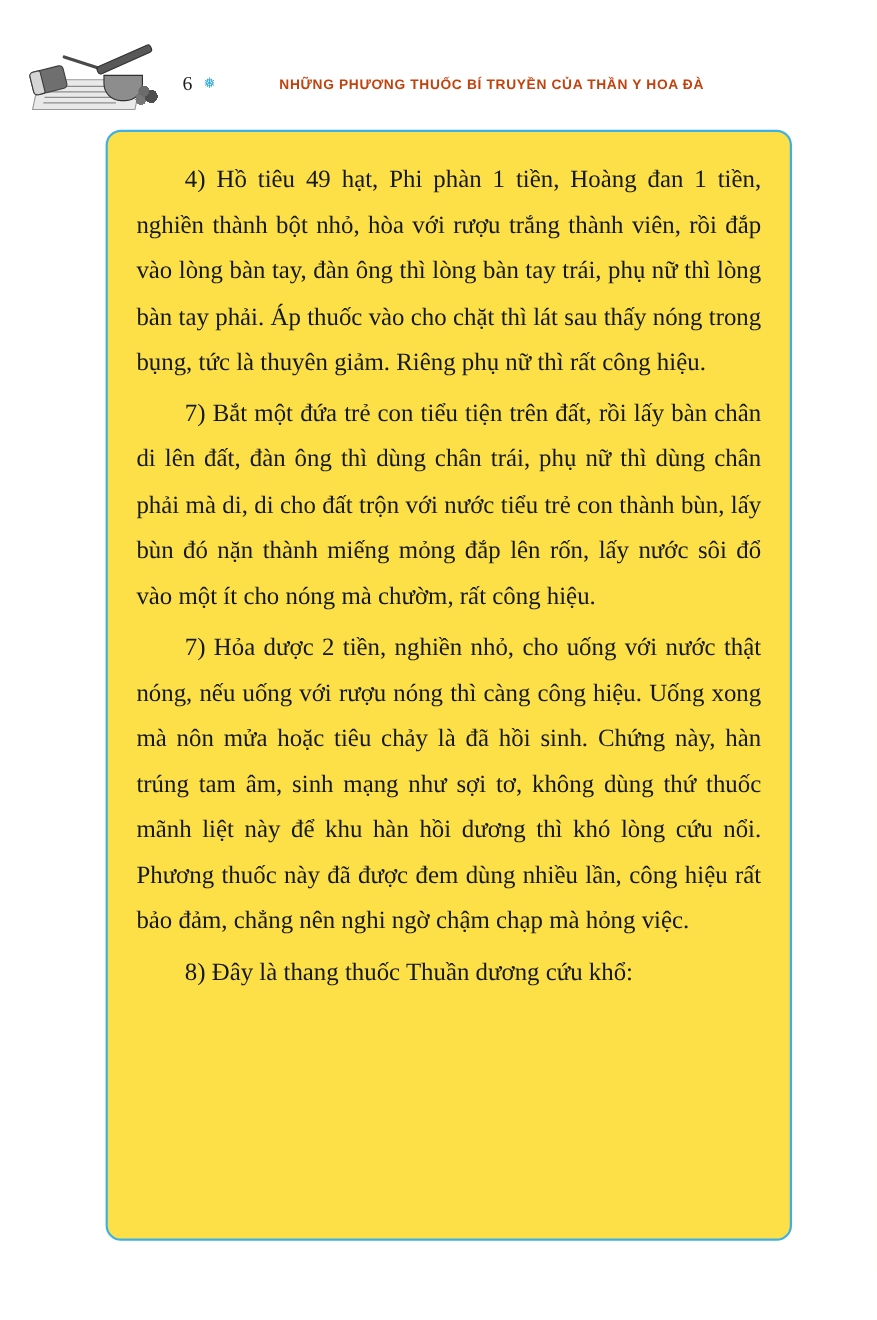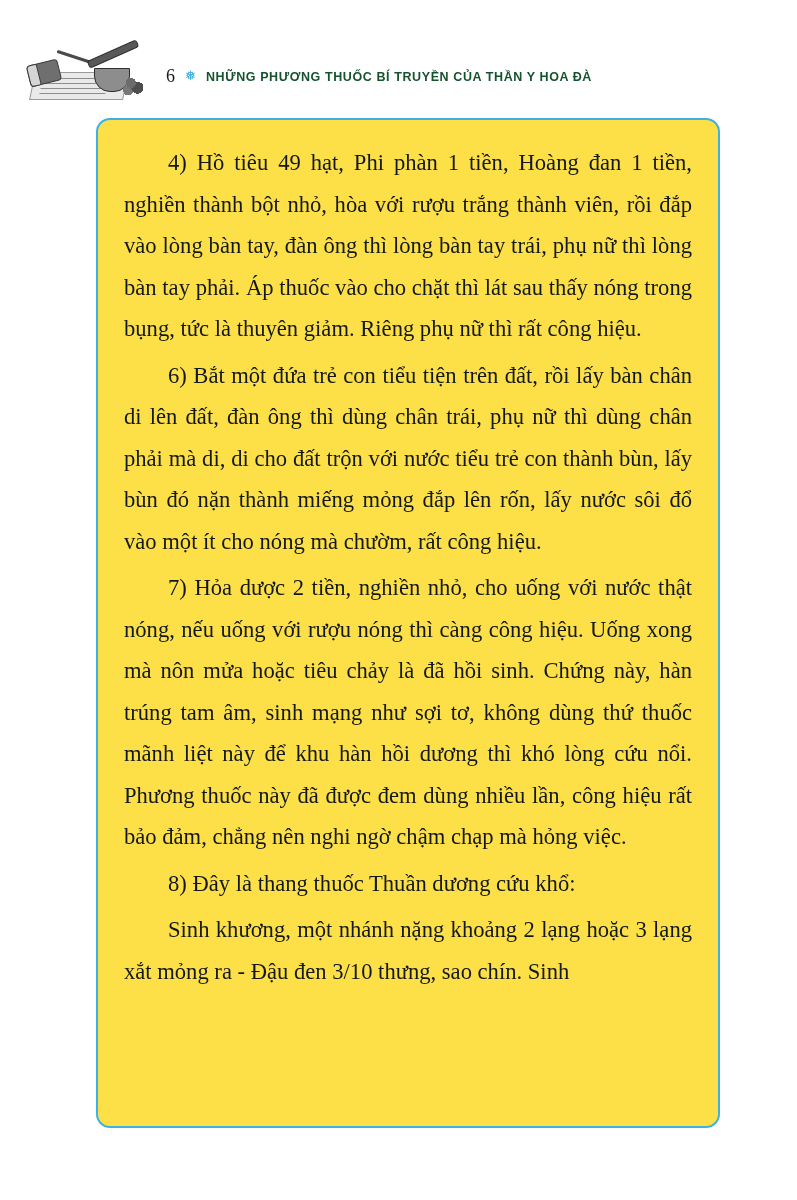--- a/index.html
+++ b/index.html
@@ -60,22 +60,23 @@
     font-size: 13px;
     line-height: 1;
     transform: translateY(-1px);
   }
 
   .header-title {
     font-family: "Liberation Sans", sans-serif;
     font-size: 12.5px;
     letter-spacing: 0.6px;
     font-weight: 700;
-    color: #14532d;
+    color: #c2410c;
     text-transform: uppercase;
+    margin-left: 48px;
   }
 
   
   .content-box {
     position: absolute;
     left: 96px;
     top: 118px;
     width: 624px;
     height: 1010px;
     background: #fde047;
@@ -207,19 +208,18 @@
     <div class="header-line">
       <span class="page-number">6</span>
       <span class="header-bullet">❅</span>
       <span class="header-title">NHỮNG PHƯƠNG THUỐC BÍ TRUYỀN CỦA THẦN Y HOA ĐÀ</span>
     </div>
 
   </div>
 
   <div class="content-box">
     <p class="para">4) Hồ tiêu 49 hạt, Phi phàn 1 tiền, Hoàng đan 1 tiền, nghiền thành bột nhỏ, hòa với rượu trắng thành viên, rồi đắp vào lòng bàn tay, đàn ông thì lòng bàn tay trái, phụ nữ thì lòng bàn tay phải. Áp thuốc vào cho chặt thì lát sau thấy nóng trong bụng, tức là thuyên giảm. Riêng phụ nữ thì rất công hiệu.</p>
-    <p class="para">6) Bắt một đứa trẻ con tiểu tiện trên đất, rồi lấy bàn chân di lên đất, đàn ông thì dùng chân trái, phụ nữ thì dùng chân phải mà di, di cho đất trộn với nước tiểu trẻ con thành bùn, lấy bùn đó nặn thành miếng mỏng đắp lên rốn, lấy nước sôi đổ vào một ít cho nóng mà chườm, rất công hiệu.</p>
+    <p class="para">7) Bắt một đứa trẻ con tiểu tiện trên đất, rồi lấy bàn chân di lên đất, đàn ông thì dùng chân trái, phụ nữ thì dùng chân phải mà di, di cho đất trộn với nước tiểu trẻ con thành bùn, lấy bùn đó nặn thành miếng mỏng đắp lên rốn, lấy nước sôi đổ vào một ít cho nóng mà chườm, rất công hiệu.</p>
     <p class="para">7) Hỏa dược 2 tiền, nghiền nhỏ, cho uống với nước thật nóng, nếu uống với rượu nóng thì càng công hiệu. Uống xong mà nôn mửa hoặc tiêu chảy là đã hồi sinh. Chứng này, hàn trúng tam âm, sinh mạng như sợi tơ, không dùng thứ thuốc mãnh liệt này để khu hàn hồi dương thì khó lòng cứu nổi. Phương thuốc này đã được đem dùng nhiều lần, công hiệu rất bảo đảm,  chẳng nên nghi ngờ chậm chạp mà hỏng việc.</p>
     <p class="para">8) Đây là thang thuốc Thuần dương cứu khổ:</p>
-    <p class="para">Sinh khương, một nhánh nặng khoảng 2 lạng hoặc 3 lạng xắt mỏng ra - Đậu đen 3/10 thưng, sao chín. Sinh</p>
   </div>
 
 </div>
 
 </body></html>

